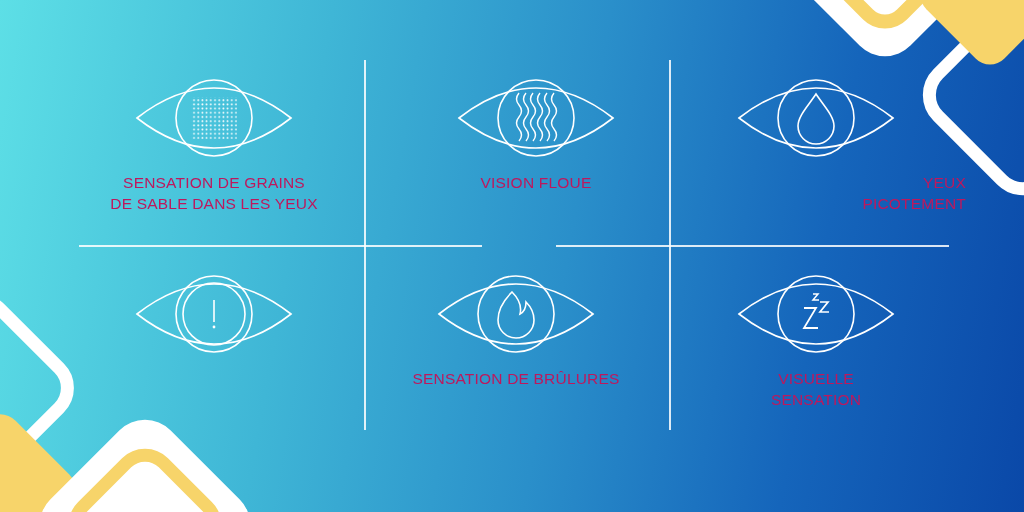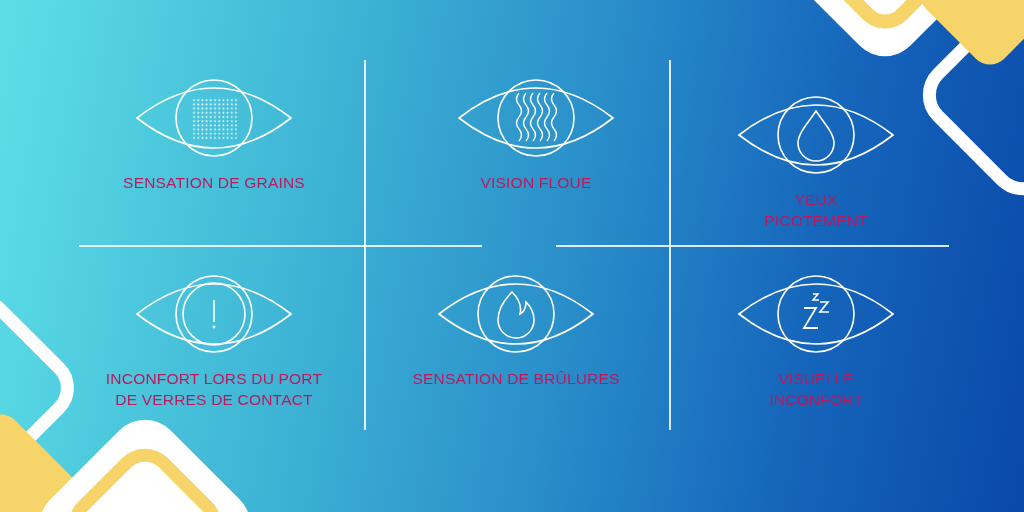--- a/index.html
+++ b/index.html
@@ -46,20 +46,21 @@
     <circle cx="80" cy="40" r="38" fill="none" stroke="#fff" stroke-width="1.6"></circle>
     <g fill="#fff">
       <pattern id="dots" x="0" y="0" width="4.2" height="4.2" patternUnits="userSpaceOnUse">
           <circle cx="1.2" cy="1.2" r="0.9"></circle>
         </pattern>
       <rect x="57" y="19" width="46" height="42" fill="url(#dots)"></rect>
     </g>
   </svg>
   <div class="label">
     <div>SENSATION DE GRAINS</div>
+    <div>DE SABLE DANS LES YEUX</div>
   </div>
 </div>
 
 <div class="cell" style="left:386px;top:78px;">
   <svg width="160" height="80" viewBox="0 0 160 80">
     <path d="M3 40 Q80 -20 157 40 Q80 100 3 40 Z" fill="none" stroke="#fff" stroke-width="1.6"></path>
     <circle cx="80" cy="40" r="38" fill="none" stroke="#fff" stroke-width="1.6"></circle>
     <g fill="none" stroke="#fff" stroke-width="1.4">
       <path d="M63 15 q-5 6 0 12 q5 6 0 12 q-5 6 0 12 q5 6 0 12"></path>
       <path d="M70 15 q-5 6 0 12 q5 6 0 12 q-5 6 0 12 q5 6 0 12"></path>
@@ -67,44 +68,40 @@
       <path d="M84 15 q-5 6 0 12 q5 6 0 12 q-5 6 0 12 q5 6 0 12"></path>
       <path d="M91 15 q-5 6 0 12 q5 6 0 12 q-5 6 0 12 q5 6 0 12"></path>
       <path d="M98 15 q-5 6 0 12 q5 6 0 12 q-5 6 0 12 q5 6 0 12"></path>
     </g>
   </svg>
   <div class="label">
     <div>VISION FLOUE</div>
   </div>
 </div>
 
-<div class="cell" style="left:666px;top:95px;">
+<div class="cell" style="left:666px;top:78px;text-align:right;">
   <svg width="160" height="80" viewBox="0 0 160 80">
     <path d="M3 40 Q80 -20 157 40 Q80 100 3 40 Z" fill="none" stroke="#fff" stroke-width="1.6"></path>
     <circle cx="80" cy="40" r="38" fill="none" stroke="#fff" stroke-width="1.6"></circle>
     <path d="M80 16 C72 28 62 38 62 48 A18 18 0 0 0 98 48 C98 38 88 28 80 16 Z" fill="none" stroke="#fff" stroke-width="1.6"></path>
   </svg>
   <div class="label">
     <div>YEUX</div>
     <div>PICOTEMENT</div>
   </div>
 </div>
 
 <div class="cell" style="left:64px;top:274px;">
   <svg width="160" height="80" viewBox="0 0 160 80">
     <path d="M3 40 Q80 -20 157 40 Q80 100 3 40 Z" fill="none" stroke="#fff" stroke-width="1.6"></path>
     <circle cx="80" cy="40" r="38" fill="none" stroke="#fff" stroke-width="1.6"></circle>
     <circle cx="80" cy="40" r="31" fill="none" stroke="#fff" stroke-width="1.6"></circle>
     <line x1="80" y1="26" x2="80" y2="48" stroke="#fff" stroke-width="1.6"></line>
     <circle cx="80" cy="53" r="1.4" fill="#fff"></circle>
   </svg>
-  <div class="label">
-    <div>INCONFORT LORS DU PORT</div>
-    <div>DE VERRES DE CONTACT</div>
-  </div>
 </div>
 
 <div class="cell" style="left:366px;top:274px;">
   <svg width="160" height="80" viewBox="0 0 160 80">
     <path d="M3 40 Q80 -20 157 40 Q80 100 3 40 Z" fill="none" stroke="#fff" stroke-width="1.6"></path>
     <circle cx="80" cy="40" r="38" fill="none" stroke="#fff" stroke-width="1.6"></circle>
     <path d="M76 18 C66 28 62 38 62 46 A18 18 0 0 0 98 46 C98 38 94 32 90 28 C90 34 88 38 84 40 C86 32 82 24 76 18 Z" fill="none" stroke="#fff" stroke-width="1.6"></path>
   </svg>
   <div class="label">
     <div>SENSATION DE BRÛLURES</div>
@@ -114,15 +111,15 @@
 <div class="cell" style="left:666px;top:274px;">
   <svg width="160" height="80" viewBox="0 0 160 80">
     <path d="M3 40 Q80 -20 157 40 Q80 100 3 40 Z" fill="none" stroke="#fff" stroke-width="1.6"></path>
     <circle cx="80" cy="40" r="38" fill="none" stroke="#fff" stroke-width="1.6"></circle>
     <path d="M68 34 H80 L68 54 H82" fill="none" stroke="#fff" stroke-width="1.8"></path>
     <path d="M84 28 H92 L84 38 H93" fill="none" stroke="#fff" stroke-width="1.7"></path>
     <path d="M77 20 H82 L77 26 H83" fill="none" stroke="#fff" stroke-width="1.5"></path>
   </svg>
   <div class="label">
     <div>VISUELLE</div>
-    <div>INCONFORT</div>
+    <div>SENSATION</div>
   </div>
 </div>
 
 </body></html>

